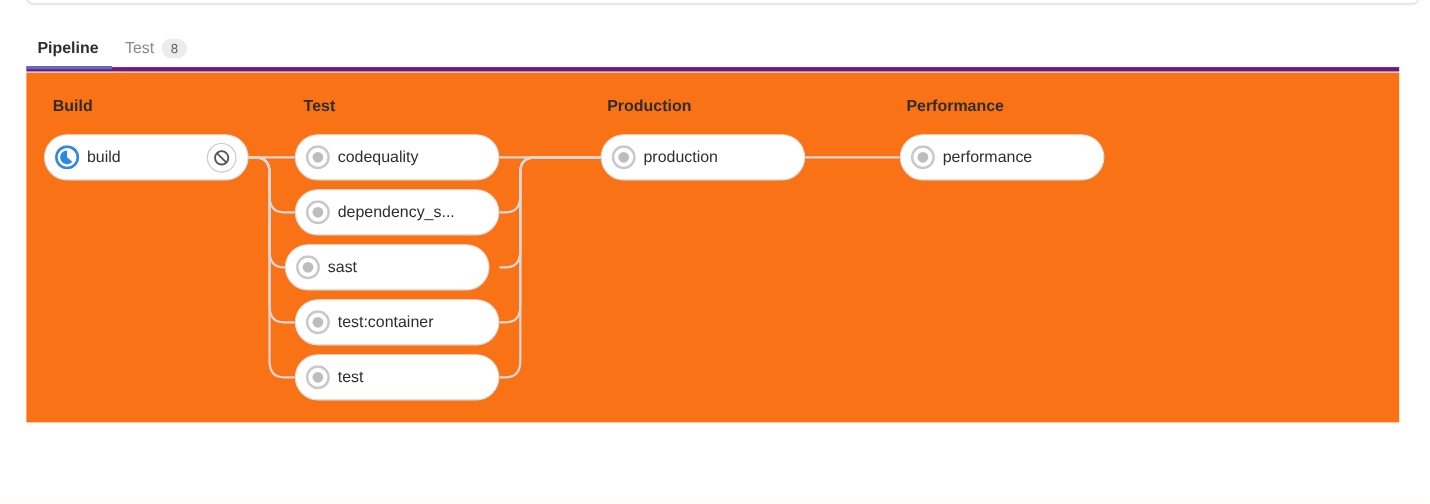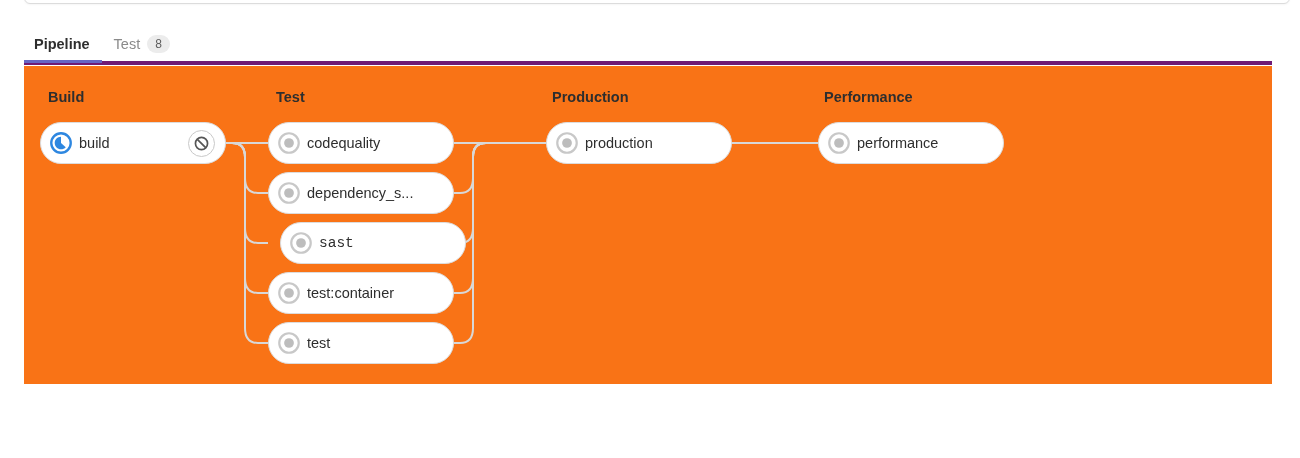--- a/index.html
+++ b/index.html
@@ -105,21 +105,21 @@
       </svg>
       <span class="job-label">codequality</span>
     </div>
     <div class="job" style="left:244px; top:106px;">
       <svg class="status-icon" viewBox="0 0 14 14">
         <circle cx="7" cy="7" r="6.2" fill="none" stroke="#c8c8c8" stroke-width="1.4"></circle>
         <circle cx="7" cy="7" r="3.1" fill="#bdbdbd"></circle>
       </svg>
       <span class="job-label">dependency_s...</span>
     </div>
-    <div class="job" style="left:256px; top:156px;font-family:Liberation Mono, monospace;">
+    <div class="job" style="left:235px; top:156px;">
       <svg class="status-icon" viewBox="0 0 14 14">
         <circle cx="7" cy="7" r="6.2" fill="none" stroke="#c8c8c8" stroke-width="1.4"></circle>
         <circle cx="7" cy="7" r="3.1" fill="#bdbdbd"></circle>
       </svg>
       <span class="job-label">sast</span>
     </div>
     <div class="job" style="left:244px; top:206px;">
       <svg class="status-icon" viewBox="0 0 14 14">
         <circle cx="7" cy="7" r="6.2" fill="none" stroke="#c8c8c8" stroke-width="1.4"></circle>
         <circle cx="7" cy="7" r="3.1" fill="#bdbdbd"></circle>

